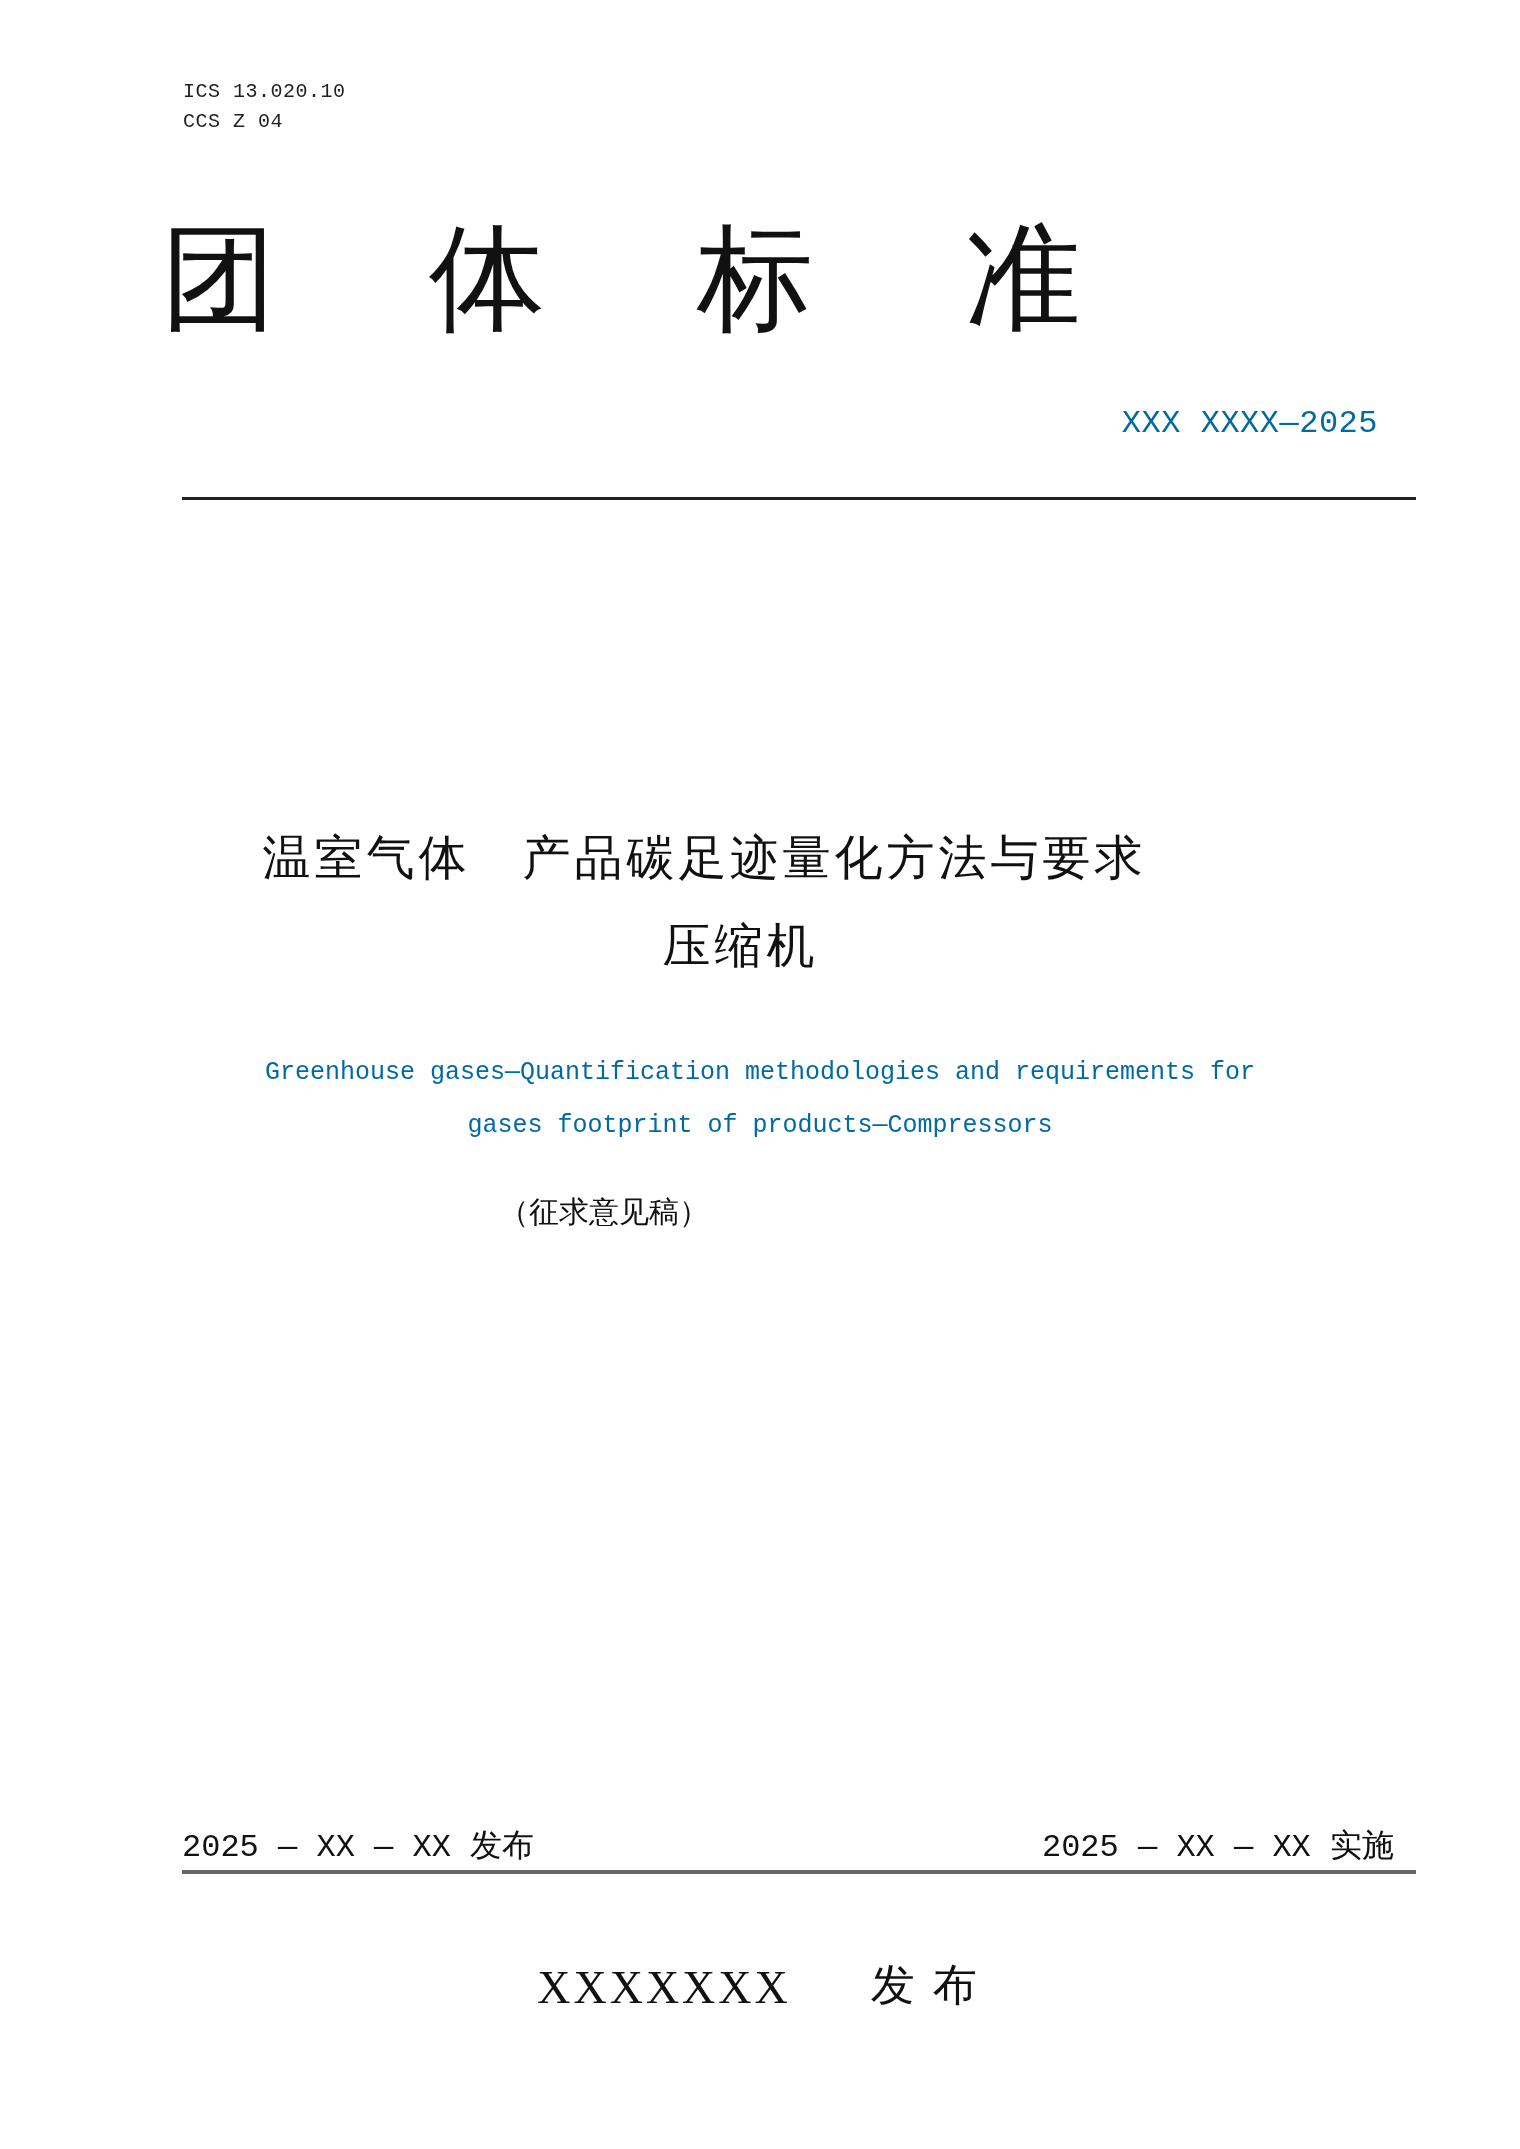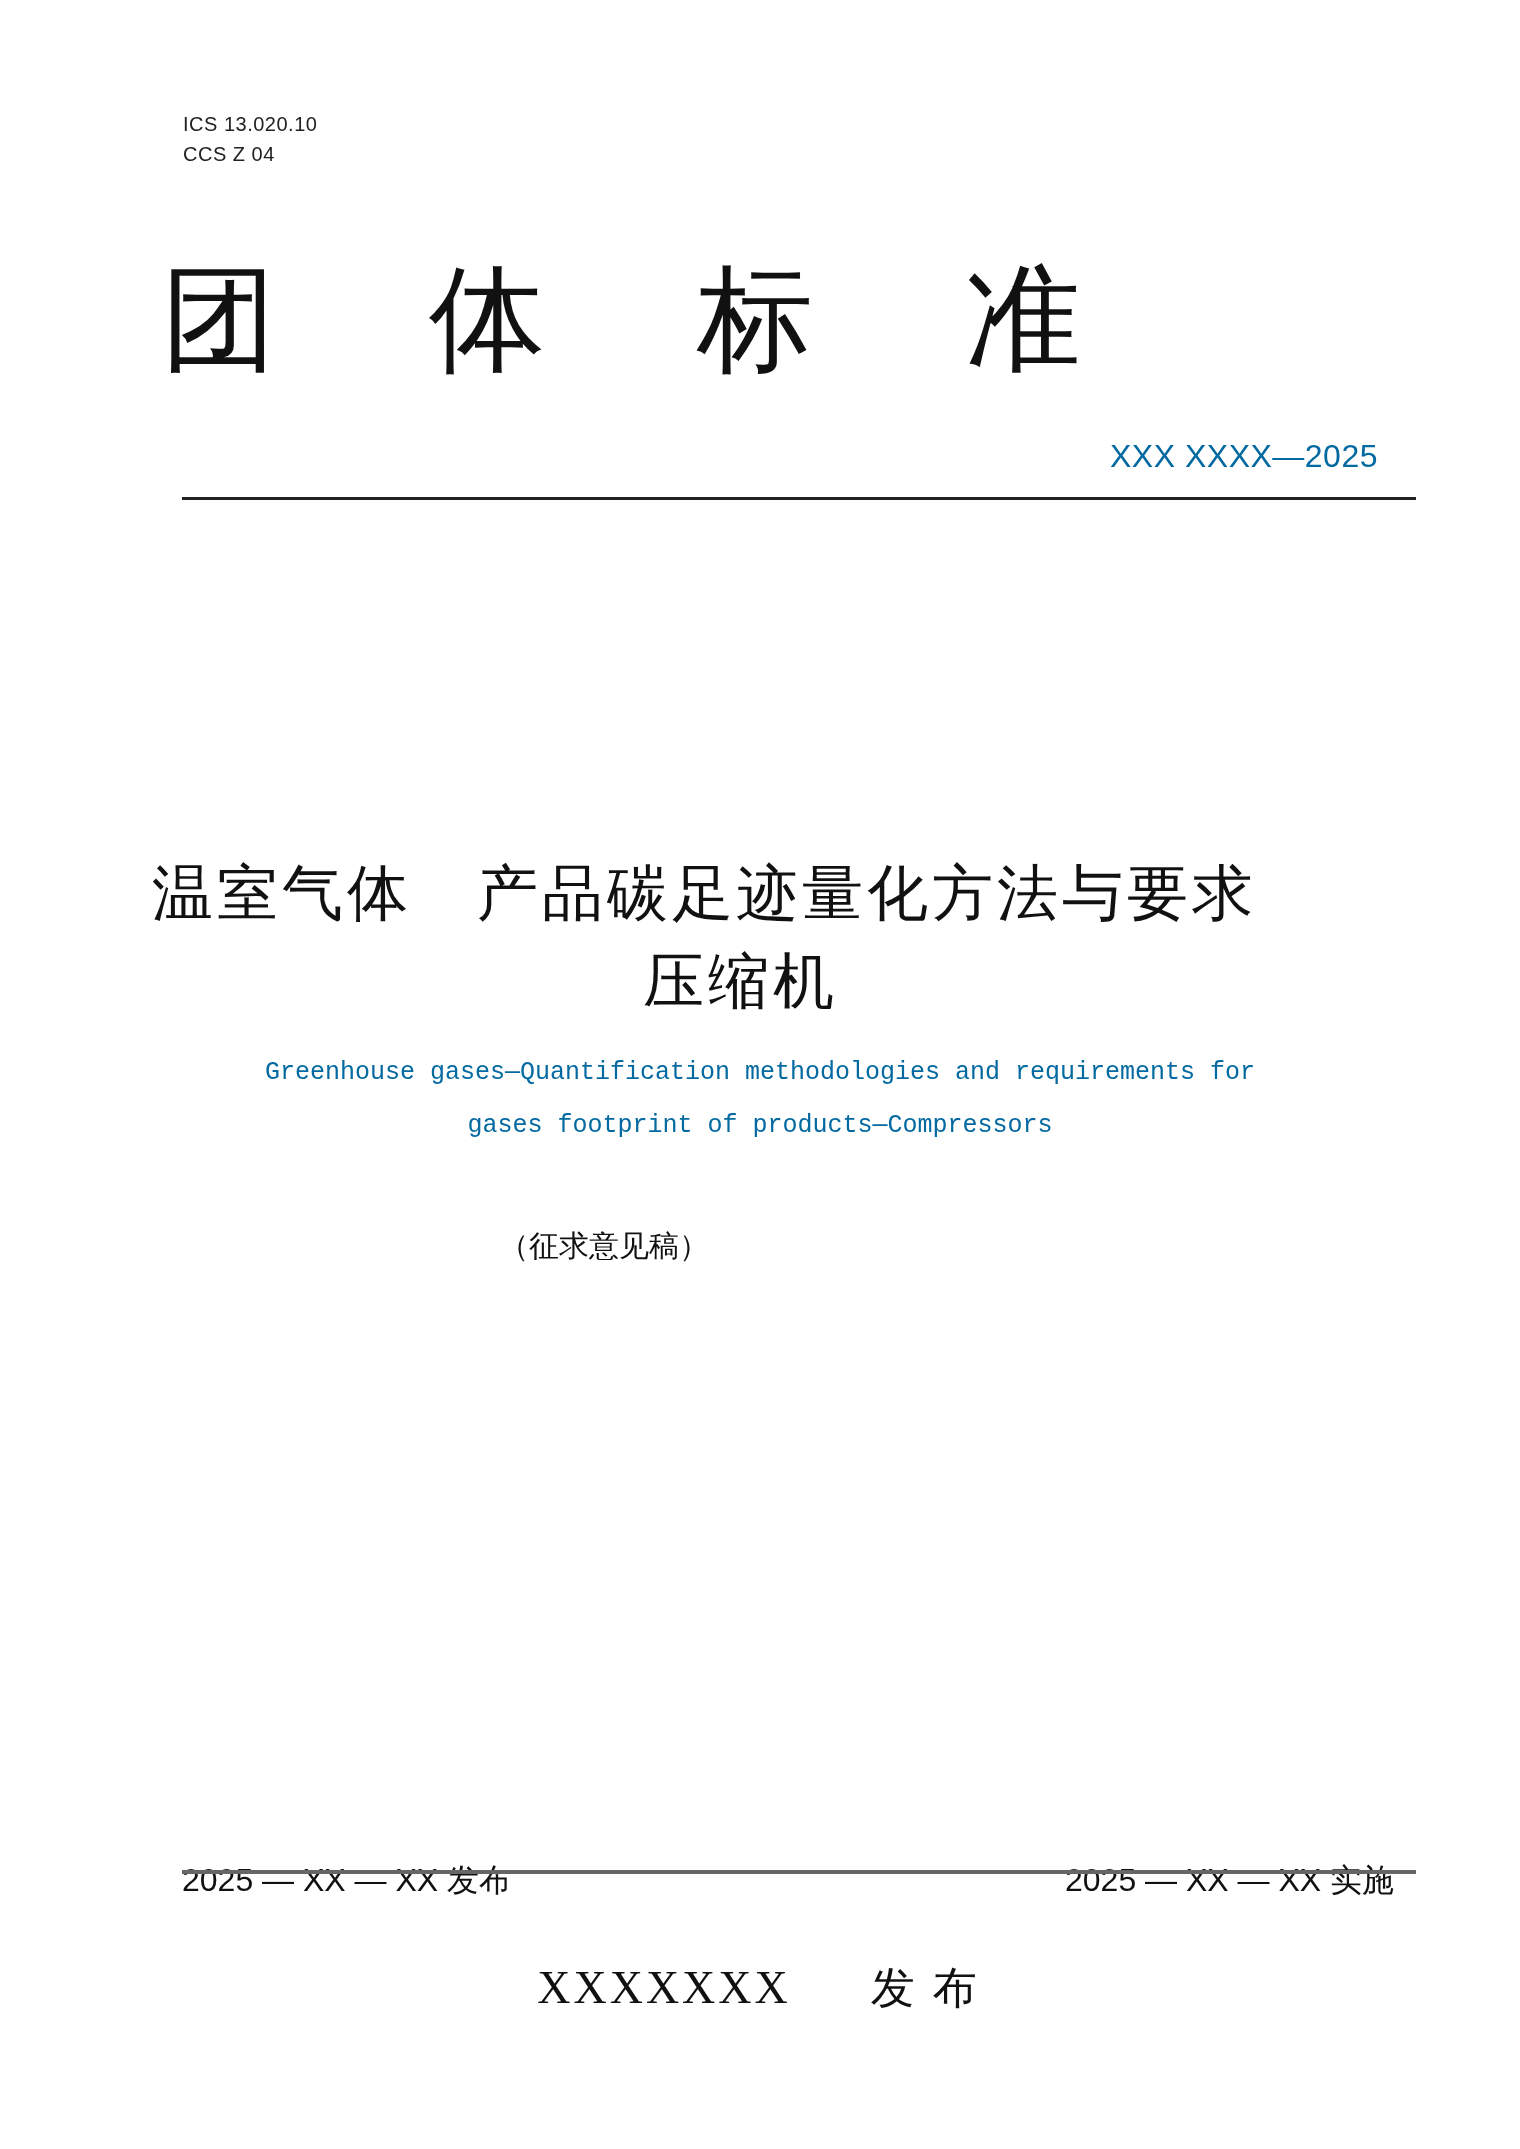--- a/index.html
+++ b/index.html
@@ -1,39 +1,39 @@
 <!DOCTYPE html>
 <html><head>
   <meta charset="utf-8">
   <style>
     html, body { margin: 0; padding: 0; background: #ffffff; }
     body { width: 1520px; height: 2149px; position: relative; overflow: hidden; color: #111111; }
     .abs { position: absolute; white-space: nowrap; }
-    .sans { font-family: Liberation Sans, sans-serif; margin-top: 32px; }
+    .sans { font-family: Liberation Mono, monospace; }
     .mono { font-family: "Liberation Mono", "DejaVu Sans Mono", monospace; }
     .serif { font-family: "Liberation Serif", "DejaVu Serif", serif; }
 
     .code-line { left: 183px; font-size: 20px; line-height: 24px; letter-spacing: 0.5px; color: #222; }
     #ics { top: 80px; }
     #ccs { top: 110px; }
 
     #std-type {
       left: 17px; width: 1208px; top: 222px; text-align: center;
       font-size: 116px; line-height: 130px; font-weight: normal;
     }
     #std-type span { display: inline-block; width: 116px; text-align: center; }
     #std-type span + span { margin-left: 152px; }
 
     #std-number { right: 142px; top: 408px; font-size: 32px; line-height: 32px; color: #0369a1; letter-spacing: 0.5px; }
 
     .rule { position: absolute; left: 182px; width: 1234px; background: #222; }
     #rule-top { top: 497px; height: 3px; }
     #rule-bottom { top: 1870px; height: 4px; background: #666; }
 
-    .title-zh { left: 0; width: 1409px; text-align: center; font-size: 61px; line-height: 70px; color: #111; }
+    .title-zh { left: 0; width: 1409px; text-align: center; font-size: 48px; line-height: 70px; color: #111; }
     #title-line1 { top: 826px; letter-spacing: 4px; }
     #title-line2 { top: 914px; letter-spacing: 4px; padding-left: 36px; }
 
     .title-en { left: 0; width: 1520px; text-align: center; font-size: 25px; line-height: 32px; color: #0369a1; }
     #title-en-1 { top: 1057px; }
     #title-en-2 { top: 1110px; }
 
     #draft-label { left: 0; width: 1208px; top: 1194px; text-align: center; font-size: 30px; line-height: 40px; }
 
     .date { top: 1828px; font-size: 32px; line-height: 40px; }

